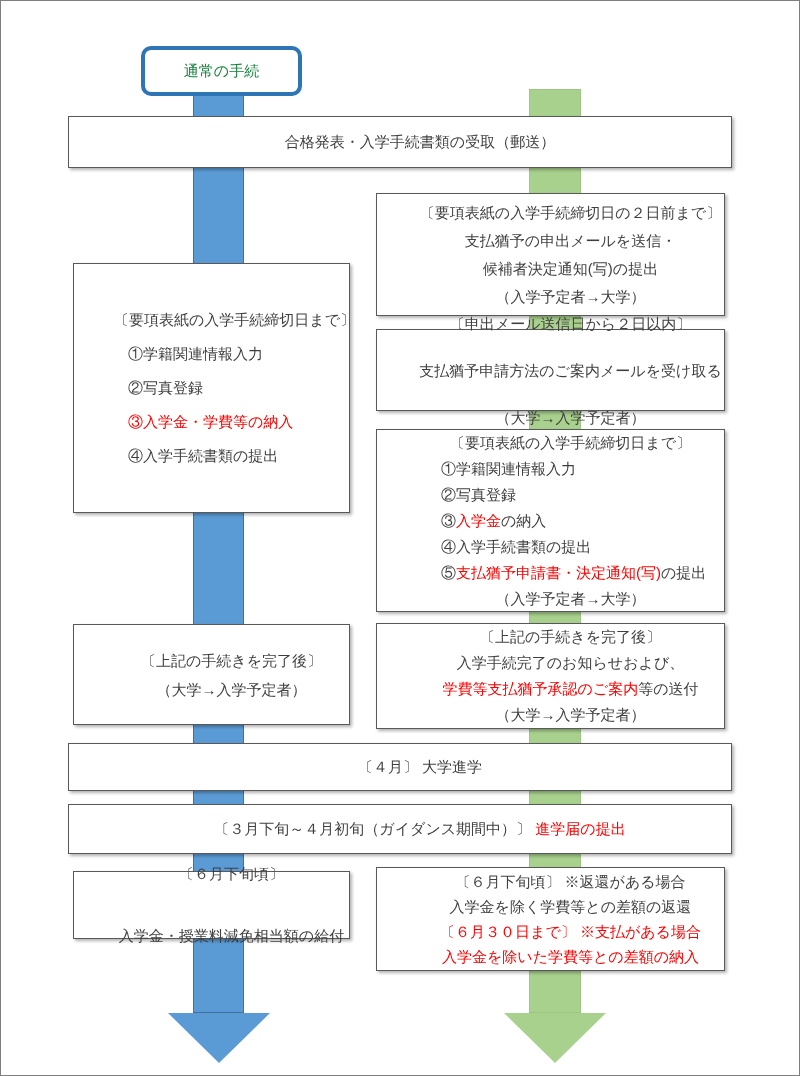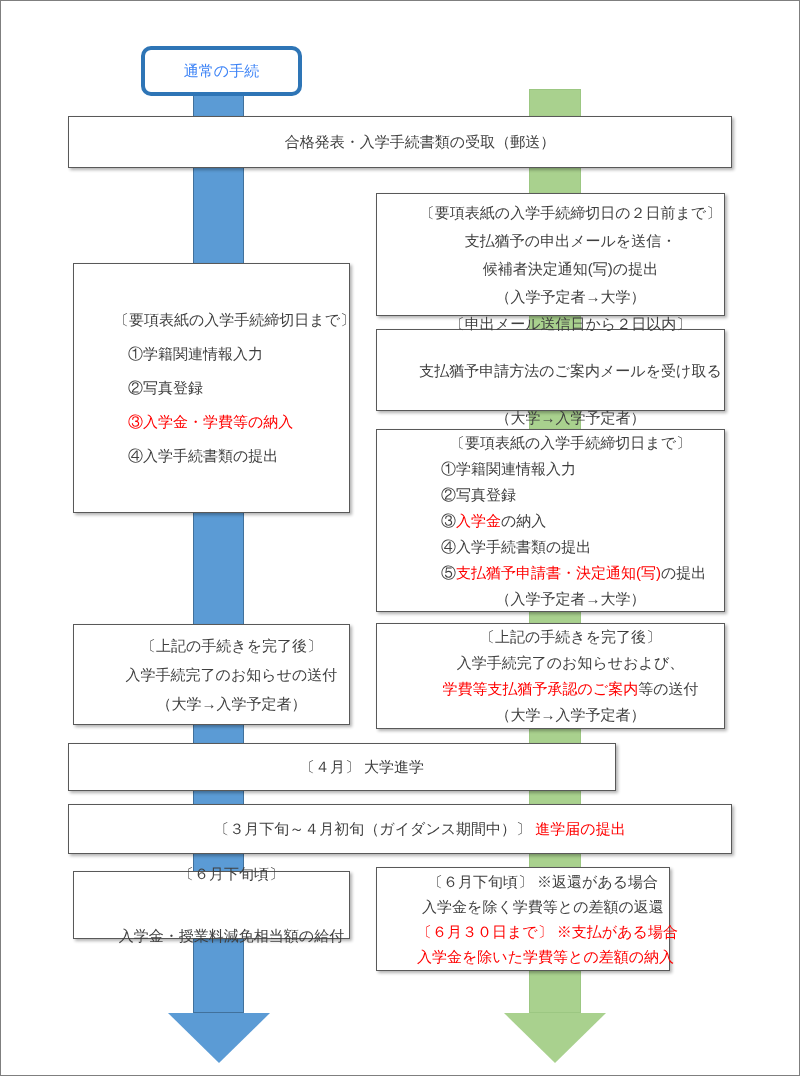--- a/index.html
+++ b/index.html
@@ -27,21 +27,21 @@
     border-left: 51px solid transparent; border-right: 51px solid transparent;
     border-top: 50px solid #5b9bd5; }
   .arrowhead-green { left: 503px;
     border-left: 51px solid transparent; border-right: 51px solid transparent;
     border-top: 50px solid #a9d18e; }
 
   
   .col-header {
     z-index: 3; background: #ffffff; border-radius: 10px;
     display: flex; align-items: center; justify-content: center;
-    font-size: 15px; color: #3b82f6;
+    font-size: 15px; color: #15803d;
   }
   .col-header-blue { left: 140px; top: 45px; width: 161px; height: 50px; border: 4px solid #2e75b6; }
   .col-header-green { left: 437px; top: 45px; width: 246px; height: 50px; border: 4px solid #a9d18e; }
 
   
   .box {
     z-index: 2; background: #ffffff; border: 1px solid #595959;
     box-shadow: 2px 2px 3px rgba(0,0,0,0.30);
     display: flex; flex-direction: column; justify-content: center;
     font-size: 15px; line-height: 28px; text-align: center; padding-left: 40px;
@@ -51,24 +51,24 @@
 
   .box-receipt  { left: 67px;  top: 115px; width: 664px; height: 52px; }
   .box-request  { left: 375px; top: 192px; width: 349px; height: 123px; }
   .box-lsteps   { left: 72px;  top: 262px; width: 277px; height: 250px; line-height: 34px; }
   .box-lsteps .item { text-align: left; padding-left: 14px; }
   .box-guidemail{ left: 375px; top: 328px; width: 349px; height: 82px; line-height: 27px; gap: 20px; }
   .box-rsteps   { left: 375px; top: 428px; width: 349px; height: 183px; line-height: 26px; }
   .box-rsteps .item { text-align: left; padding-left: 24px; }
   .box-lcomplete{ left: 72px;  top: 623px; width: 277px; height: 101px; line-height: 29px; }
   .box-rcomplete{ left: 375px; top: 622px; width: 349px; height: 106px; line-height: 26px; }
-  .box-april    { left: 67px;  top: 742px; width: 548px; height: 48px; }
+  .box-april    { left: 67px;  top: 742px; width: 664px; height: 48px; }
   .box-guidance { left: 67px;  top: 803px; width: 664px; height: 50px; }
   .box-lgrant   { left: 72px;  top: 870px; width: 277px; height: 68px; line-height: 28px; gap: 34px; }
-  .box-rsettle  { left: 375px; top: 866px; width: 294px; height: 104px; line-height: 25px; }
+  .box-rsettle  { left: 375px; top: 866px; width: 349px; height: 104px; line-height: 25px; }
 </style>
 </head>
 <body>
 
 <div class="canvas">
 
   <div class="abs shaft shaft-blue"></div>
   <div class="abs shaft shaft-green"></div>
   <div class="abs arrowhead arrowhead-blue"></div>
   <div class="abs arrowhead arrowhead-green"></div>
@@ -107,21 +107,20 @@
     <div class="line item">①学籍関連情報入力</div>
     <div class="line item">②写真登録</div>
     <div class="line item"><span>③</span><span class="red">入学金</span><span>の納入</span></div>
     <div class="line item">④入学手続書類の提出</div>
     <div class="line item"><span>⑤</span><span class="red">支払猶予申請書・決定通知(写)</span><span>の提出</span></div>
     <div class="line">（入学予定者→大学）</div>
   </div>
 
   <div class="abs box box-lcomplete">
     <div class="line">〔上記の手続きを完了後〕</div>
-    <div class="line">入学手続完了のお知らせの送付</div>
     <div class="line">（大学→入学予定者）</div>
   </div>
 
   <div class="abs box box-rcomplete">
     <div class="line">〔上記の手続きを完了後〕</div>
     <div class="line">入学手続完了のお知らせおよび、</div>
     <div class="line"><span class="red">学費等支払猶予承認のご案内</span><span>等の送付</span></div>
     <div class="line">（大学→入学予定者）</div>
   </div>
 

